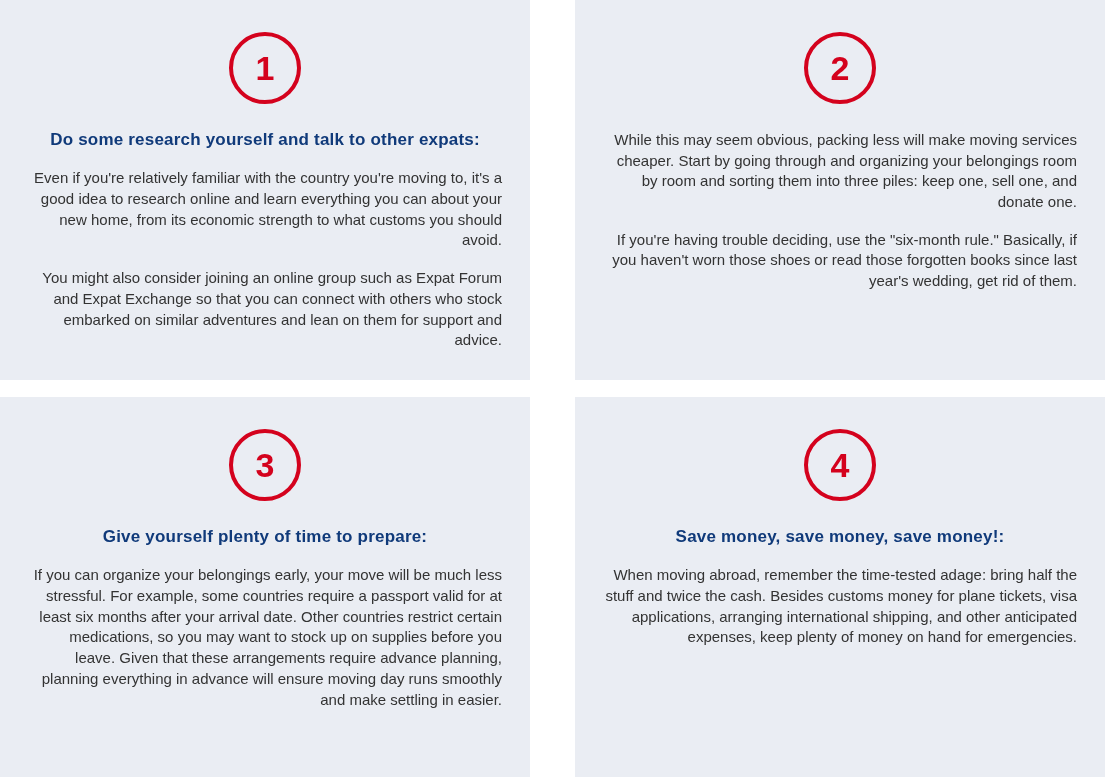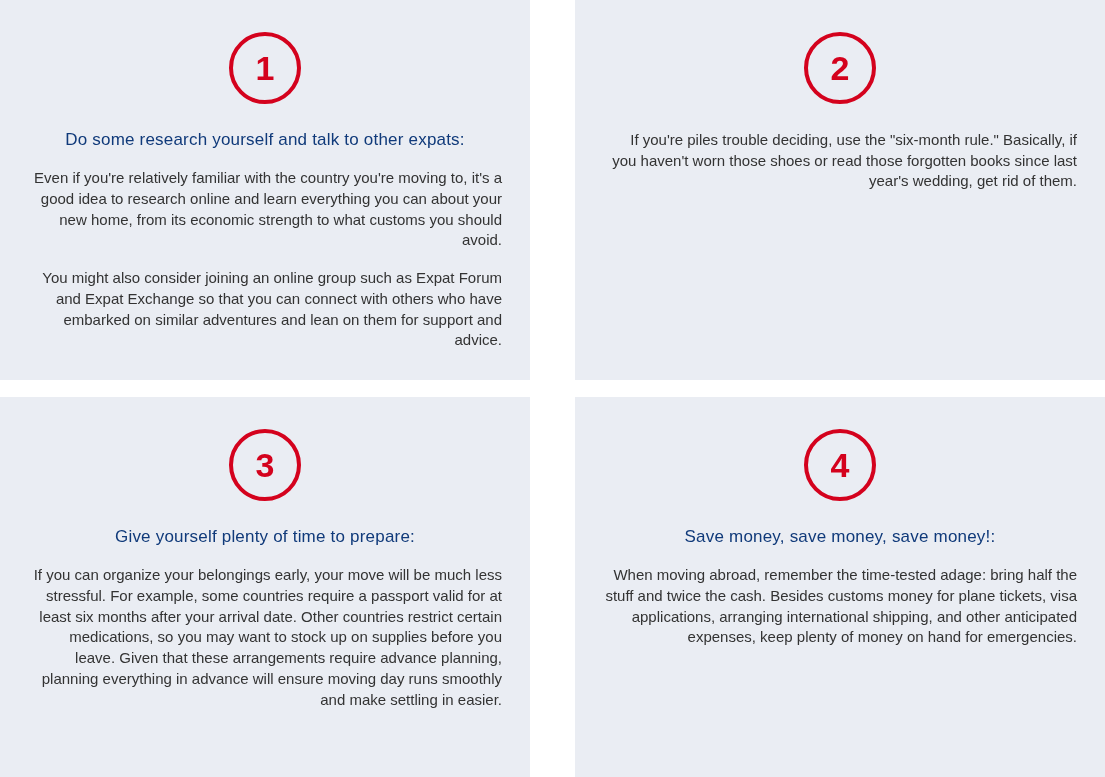--- a/index.html
+++ b/index.html
@@ -49,21 +49,21 @@
     font-weight: bold;
     color: #d4021d;
     font-family: "Liberation Sans", sans-serif;
     line-height: 1;
     margin-bottom: 26px;
     background: transparent;
   }
   .card-title {
     color: #103a7a;
     font-size: 17px;
-    font-weight: normal;
+    font-weight: bold;
     text-align: center;
     margin: 0 0 18px 0;
     letter-spacing: 0.2px;
     line-height: 1.2;
   }
   .card-body p {
     margin: 0 0 17px 0;
     text-align: right;
     font-size: 15px;
     line-height: 1.38;
@@ -79,28 +79,29 @@
 </head>
 <body>
 
 <div class="grid">
 
   <div class="card left">
     <div class="badge">1</div>
     <h2 class="card-title">Do some research yourself and talk to other expats:</h2>
     <div class="card-body">
       <p>Even if you're relatively familiar with the country you're moving to, it's a good idea to research online and learn everything you can about your new home, from its economic strength to what customs you should avoid.</p>
-      <p>You might also consider joining an online group such as Expat Forum and Expat Exchange so that you can connect with others who have embarked on similar adventures and lean on them for support and advice.</p>
+      <p>You might also consider joining an online group such as Expat Forum and Expat Exchange so that you can connect with others who stock embarked on similar adventures and lean on them for support and advice.</p>
     </div>
   </div>
 
   <div class="card">
     <div class="badge">2</div>
     <div class="card-body">
-      <p>If you're piles trouble deciding, use the "six-month rule." Basically, if you haven't worn those shoes or read those forgotten books since last year's wedding, get rid of them.</p>
+      <p>While this may seem obvious, packing less will make moving services cheaper. Start by going through and organizing your belongings room by room and sorting them into three piles: keep one, sell one, and donate one.</p>
+      <p>If you're having trouble deciding, use the "six-month rule." Basically, if you haven't worn those shoes or read those forgotten books since last year's wedding, get rid of them.</p>
     </div>
   </div>
 
   <div class="card left">
     <div class="badge">3</div>
     <h2 class="card-title">Give yourself plenty of time to prepare:</h2>
     <div class="card-body">
       <p>If you can organize your belongings early, your move will be much less stressful. For example, some countries require a passport valid for at least six months after your arrival date. Other countries restrict certain medications, so you may want to stock up on supplies before you leave. Given that these arrangements require advance planning, planning everything in advance will ensure moving day runs smoothly and make settling in easier.</p>
     </div>
   </div>

